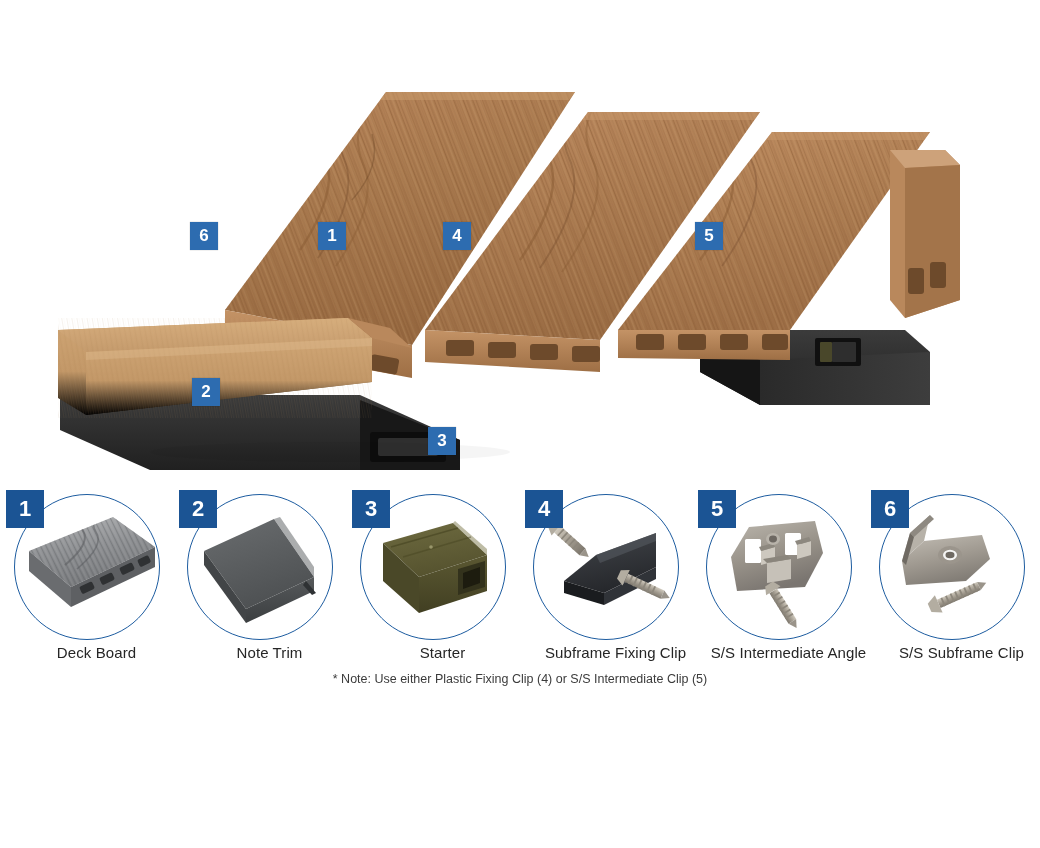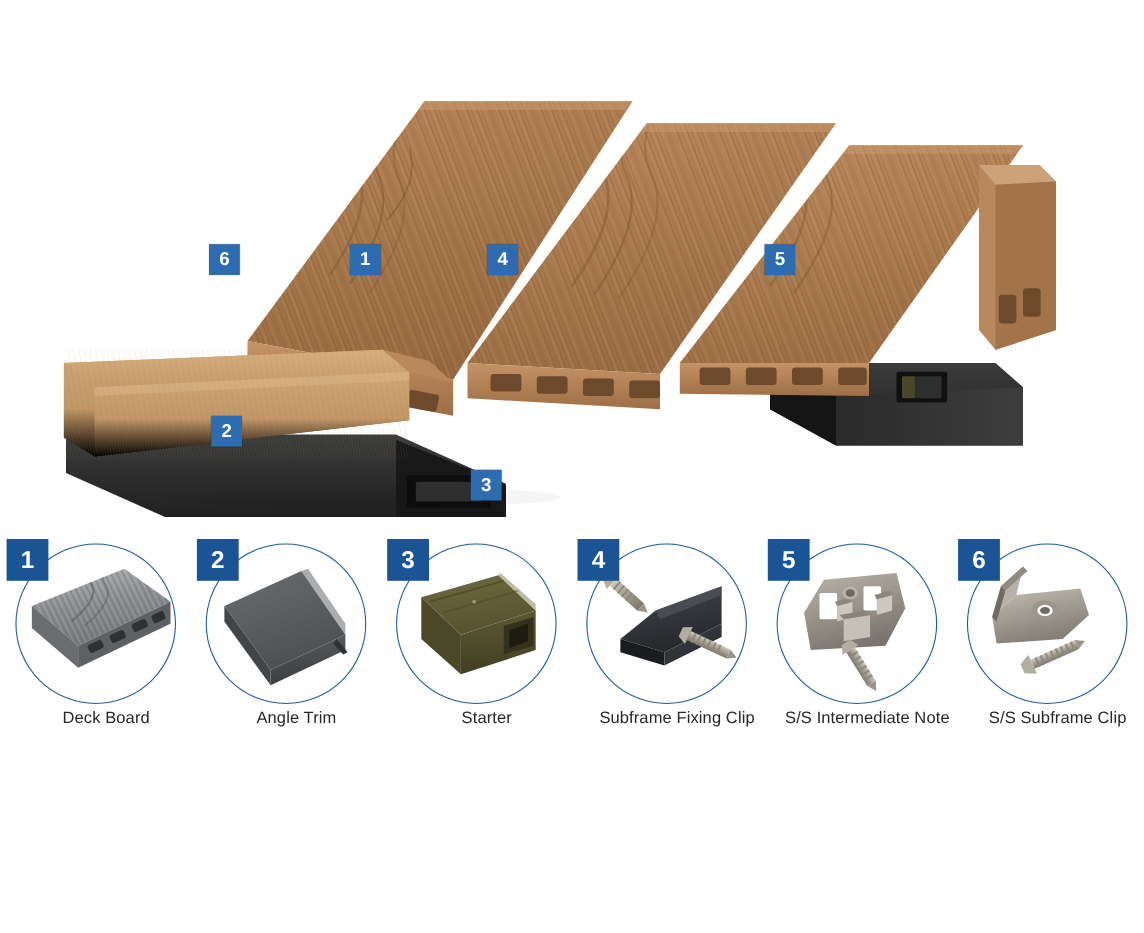--- a/index.html
+++ b/index.html
@@ -349,21 +349,21 @@
             </linearGradient>
           </defs>
           <polygon points="16,56 86,24 126,82 58,114" fill="url(#at2a)"></polygon>
           <polygon points="58,114 126,82 126,96 58,128" fill="url(#at2b)"></polygon>
           <polygon points="16,56 58,114 58,128 16,70" fill="#424547"></polygon>
           <polygon points="86,24 126,82 126,72 92,22" fill="#737678" opacity=".6"></polygon>
           <polygon points="118,86 128,98 124,100 115,90" fill="#2f3234"></polygon>
         </svg>
       </div>
       <div class="component-badge">2</div>
-      <div class="component-label">Angle Trim</div>
+      <div class="component-label">Note Trim</div>
     </div>
 
     <div class="component" style="left:346px;">
       <div class="component-circle">
         <svg width="146" height="146" viewBox="0 0 146 146">
           <defs>
             <linearGradient id="sf3top" x1="0" y1="0" x2="0.3" y2="1">
               <stop offset="0%" stop-color="#6e6b40"></stop>
               <stop offset="100%" stop-color="#56532f"></stop>
             </linearGradient>
@@ -482,21 +482,21 @@
               <rect x="81" y="100" width="1.8" height="9"></rect>
               <rect x="86" y="100" width="1.8" height="9"></rect>
               <rect x="91" y="100" width="1.8" height="9"></rect>
             </g>
             <polygon points="62,96 62,113 54,109 54,100" fill="#b3ada1"></polygon>
             <polygon points="98,100 98,109 106,104.5" fill="#9a948a"></polygon>
           </g>
         </svg>
       </div>
       <div class="component-badge">5</div>
-      <div class="component-label">S/S Intermediate Note</div>
+      <div class="component-label">S/S Intermediate Angle</div>
     </div>
 
     <div class="component" style="left:865px;">
       <div class="component-circle">
         <svg width="146" height="146" viewBox="0 0 146 146">
           <defs>
             <linearGradient id="ss6" x1="0" y1="0" x2="0.4" y2="1">
               <stop offset="0%" stop-color="#c2bdb4"></stop>
               <stop offset="55%" stop-color="#a09a91"></stop>
               <stop offset="100%" stop-color="#827d76"></stop>
@@ -533,14 +533,15 @@
             <polygon points="58,97 58,116 48,111 48,102" fill="#b3ada1"></polygon>
             <polygon points="102,102 102,111 110,106.5" fill="#9a948a"></polygon>
           </g>
         </svg>
       </div>
       <div class="component-badge">6</div>
       <div class="component-label">S/S Subframe Clip</div>
     </div>
   </div>
 
+  <div id="footnote">* Note: Use either Plastic Fixing Clip (4) or S/S Intermediate Clip (5)</div>
 
 </div>
 
 </body></html>

